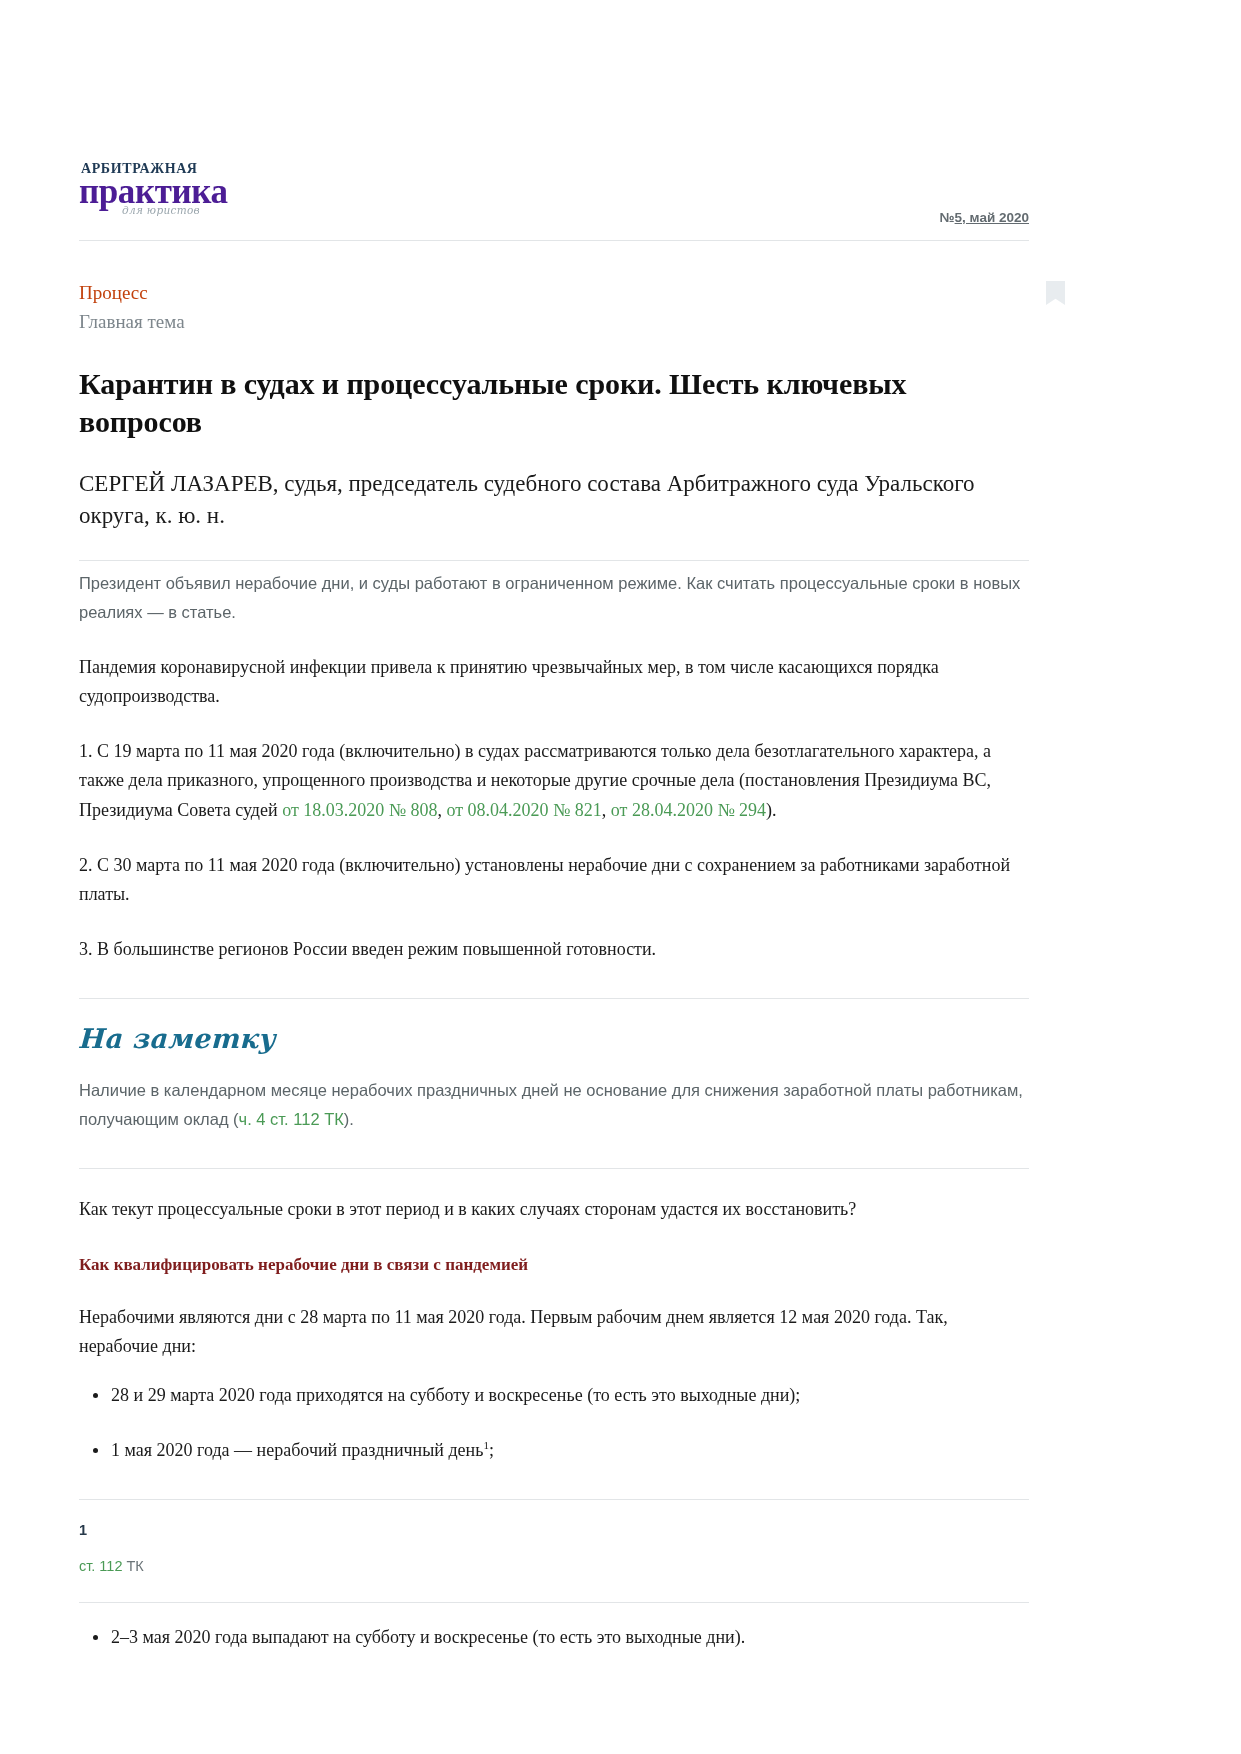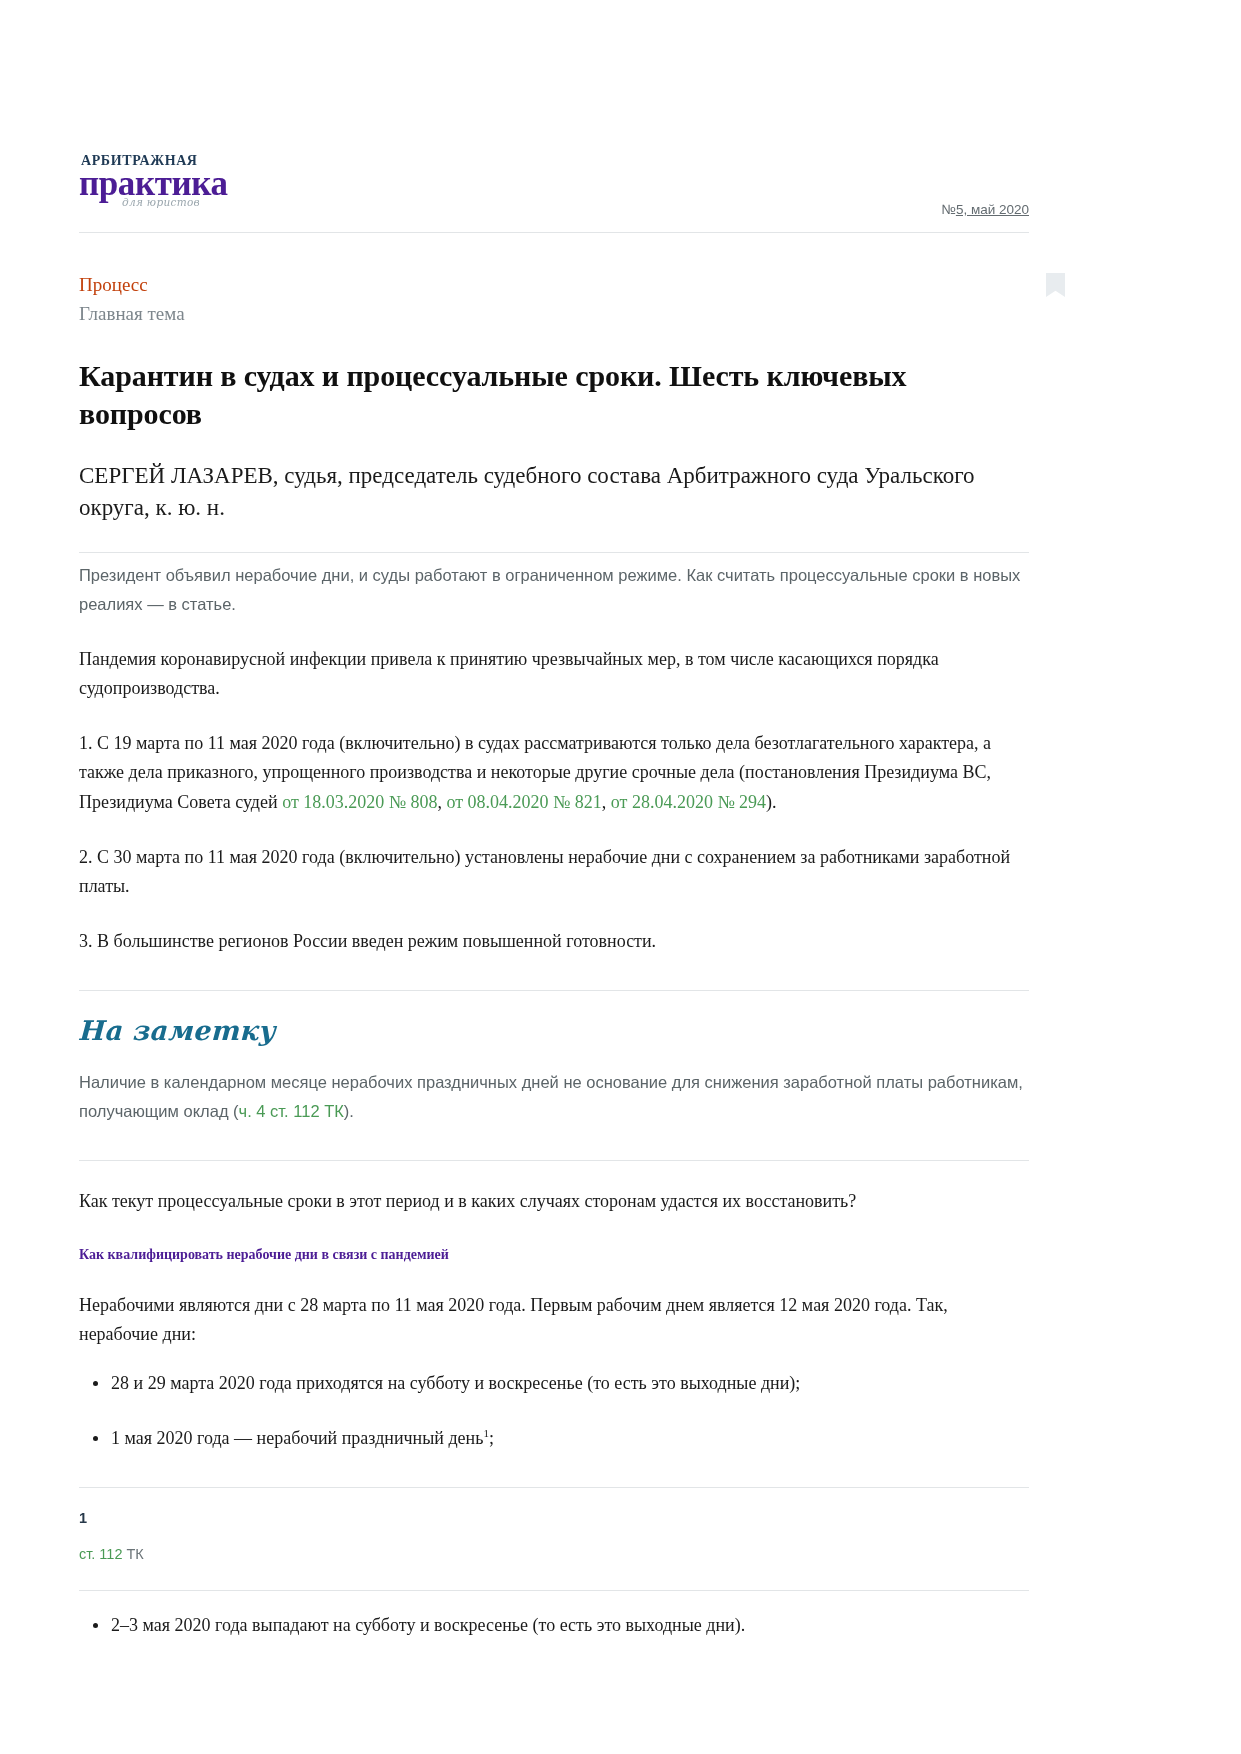--- a/index.html
+++ b/index.html
@@ -13,21 +13,21 @@
     font-family: "Liberation Serif", "DejaVu Serif", serif;
     color: #1b1b1b;
     -webkit-font-smoothing: antialiased;
   }
 
   .page {
     position: relative;
     width: 1108px;
     min-height: 1754px;
     box-sizing: border-box;
-    padding: 0;
+    padding: 8px;
   }
 
   .content {
     position: relative;
     width: 950px;
     margin: 0 auto;
     padding-top: 148px;
   }
 
   
@@ -76,20 +76,21 @@
   }
 
   .issue {
     position: absolute;
     right: 0;
     top: 54px;
     font-family: "Liberation Sans", sans-serif;
     font-size: 13.5px;
     color: #636b70;
     white-space: nowrap;
+    font-weight: bold;
   }
   .issue .issue-no { text-decoration: none; }
   .issue .issue-date { text-decoration: underline; }
 
   .rule {
     border: 0;
     border-top: 1px solid #e2e5e7;
     margin: 0;
     height: 0;
   }
@@ -192,23 +193,23 @@
     font-family: "Liberation Serif", "DejaVu Serif", serif;
     font-size: 18px;
     line-height: 1.6;
     color: #1b1b1b;
     margin-top: 26px;
   }
 
   h2.section {
     font-family: "Liberation Serif", "DejaVu Serif", serif;
     font-weight: 700;
-    font-size: 14px;
+    font-size: 17px;
     line-height: 1.35;
-    color: #4c1d95;
+    color: #7f1d1d;
     margin: 30px 0 0 0;
   }
 
   ul.bullets {
     list-style: none;
     margin: 20px 0 0 0;
     padding: 0;
   }
   ul.bullets li {
     position: relative;

